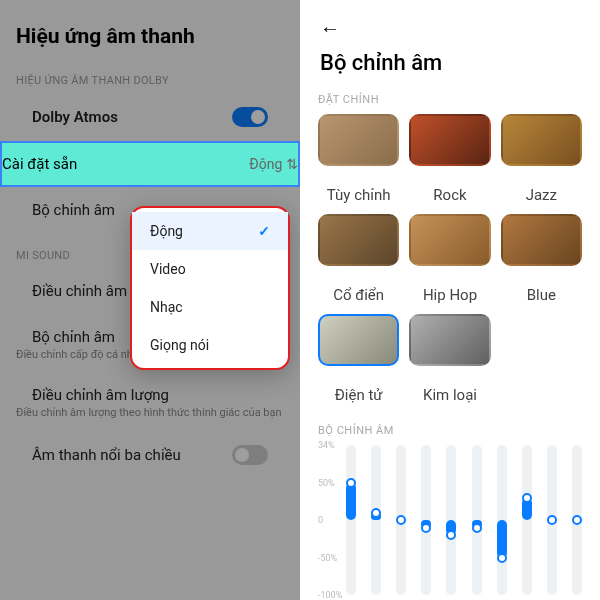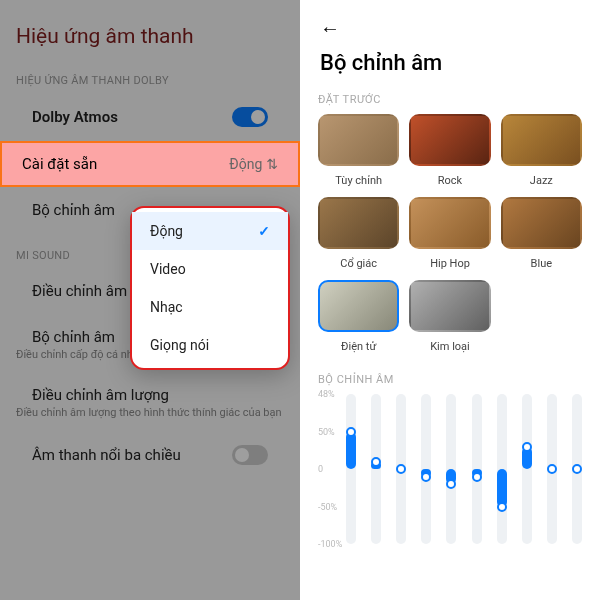--- a/index.html
+++ b/index.html
@@ -1,42 +1,42 @@
 <!DOCTYPE html>
 <html><head>
 <meta charset="utf-8">
 <style>
 *{box-sizing:border-box;margin:0;padding:0;font-family:-apple-system,Segoe UI,Roboto,Arial,sans-serif}
 body{width:600px;height:600px;display:flex;background:#fff;overflow:hidden}
 .panel{width:300px;height:600px;position:relative;overflow:hidden}
 .left{background:#f7f7f7}
 .dim{position:absolute;inset:0;background:rgba(0,0,0,.38);z-index:5}
-.title{font-size:21px;color:#7f1d1d;padding:24px 16px 10px;font-weight:400}
+.title{font-size:21px;color:#000000;padding:24px 16px 10px;font-weight:700}
 .sect{font-size:11px;color:#999;padding:16px 16px 6px;letter-spacing:.3px}
 .row{padding:14px 32px;display:flex;align-items:center;justify-content:space-between;font-size:15px;color:#222}
 .row.bold{font-weight:600}
 .sub{font-size:11px;color:#888;padding:0 16px 10px;line-height:1.3}
 .toggle{width:36px;height:20px;background:#0a7cff;border-radius:10px;position:relative}
 .toggle::after{content:"";position:absolute;width:14px;height:14px;background:#fff;border-radius:50%;right:3px;top:3px}
 .toggle.off{background:#ccc}
 .toggle.off::after{left:3px;right:auto}
-.preset{position:relative;z-index:6;background:#fca5a5;border:2px solid #f97316;padding:12px 20px;display:flex;justify-content:space-between;align-items:center;font-size:15px}
+.preset{position:relative;z-index:6;background:#5eead4;border:2px solid #3b82f6;padding:12px 0;display:flex;justify-content:space-between;align-items:center;font-size:15px}
 .preset-val{color:#666;font-size:14px;display:flex;align-items:center;gap:4px}
 .popup{position:absolute;z-index:7;background:#fff;border-radius:14px;left:130px;top:206px;width:160px;box-shadow:0 6px 24px rgba(0,0,0,.25);border:2px solid #e02020;padding:4px 0}
 .pop-item{padding:11px 18px;font-size:14px;display:flex;justify-content:space-between;align-items:center;color:#222}
 .pop-item.sel{background:#eaf3ff}
 .check{color:#0a7cff;font-weight:700}
 .right{background:#fff;padding:0 18px}
 .back{padding:14px 2px 6px;font-size:20px}
 .rtitle{font-size:22px;padding:6px 2px 18px;font-weight:500}
 .grid{display:grid;grid-template-columns:repeat(3,1fr);gap:10px}
 .card{text-align:center}
 .thumb{width:100%;height:52px;border-radius:10px;border:2px solid transparent}
 .card.sel .thumb{border-color:#0a7cff}
-.clabel{font-size:11px;color:#444;margin-top:8px}
+.clabel{font-size:15px;color:#444;margin-top:20px}
 .eq{margin-top:20px}
 .eqtitle{font-size:11px;color:#aaa;letter-spacing:.5px;margin-bottom:8px}
 .eqchart{position:relative;height:150px}
 .ytick{position:absolute;left:0;font-size:9px;color:#bbb;transform:translateY(-50%)}
 .bars{position:absolute;left:28px;right:0;top:0;bottom:0;display:flex;justify-content:space-between;align-items:stretch}
 .bar{width:10px;background:#eef1f4;border-radius:5px;position:relative}
 .dot{position:absolute;width:10px;height:10px;border-radius:50%;border:2px solid #0a7cff;background:#fff;left:0}
 .fill{position:absolute;width:10px;background:#0a7cff;border-radius:5px;left:0}
 .t-head{background:linear-gradient(135deg,#b89670,#8a6d4a)}
 .t-rock{background:linear-gradient(135deg,#c0502a,#5a2412)}
@@ -102,37 +102,37 @@
       <span>Giọng nói</span>
     </div>
   </div>
 </div>
 
 <div class="panel right">
   <div class="back">
     <span>←</span>
   </div>
   <div class="rtitle">Bộ chỉnh âm</div>
-  <div class="eqtitle">ĐẶT TRƯỚC</div>
+  <div class="eqtitle">ĐẶT CHỈNH</div>
   <div class="grid" id="cards">
       <div class="card">
         <div class="thumb t-head"></div>
         <div class="clabel">Tùy chỉnh</div>
       </div>
       <div class="card">
         <div class="thumb t-rock"></div>
         <div class="clabel">Rock</div>
       </div>
       <div class="card">
         <div class="thumb t-jazz"></div>
         <div class="clabel">Jazz</div>
       </div>
       <div class="card">
         <div class="thumb t-class"></div>
-        <div class="clabel">Cổ giác</div>
+        <div class="clabel">Cổ điển</div>
       </div>
       <div class="card">
         <div class="thumb t-hip"></div>
         <div class="clabel">Hip Hop</div>
       </div>
       <div class="card">
         <div class="thumb t-blue"></div>
         <div class="clabel">Blue</div>
       </div>
       <div class="card sel">
@@ -141,21 +141,21 @@
       </div>
       <div class="card">
         <div class="thumb t-metal"></div>
         <div class="clabel">Kim loại</div>
       </div>
     </div>
   <div class="eq">
     <div class="eqtitle">BỘ CHỈNH ÂM</div>
     <div class="eqchart">
       <div id="yticks">
-          <span class="ytick" style="top: 0%;">48%</span>
+          <span class="ytick" style="top: 0%;">34%</span>
           <span class="ytick" style="top: 25%;">50%</span>
           <span class="ytick" style="top: 50%;">0</span>
           <span class="ytick" style="top: 75%;">-50%</span>
           <span class="ytick" style="top: 100%;">-100%</span>
         </div>
       <div class="bars" id="bars">
           <div class="bar">
             <div class="fill" style="top: 37.5px; height: 37.5px;"></div>
             <div class="dot" style="top: 32.5px;"></div>
           </div>

